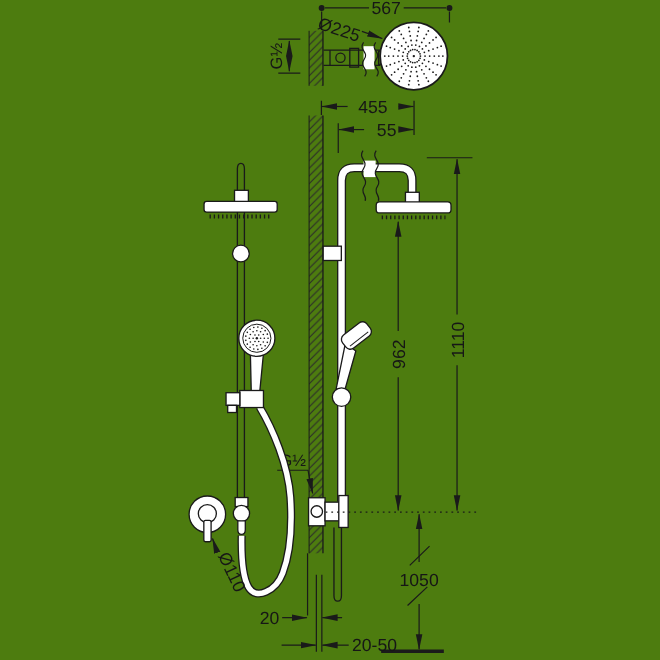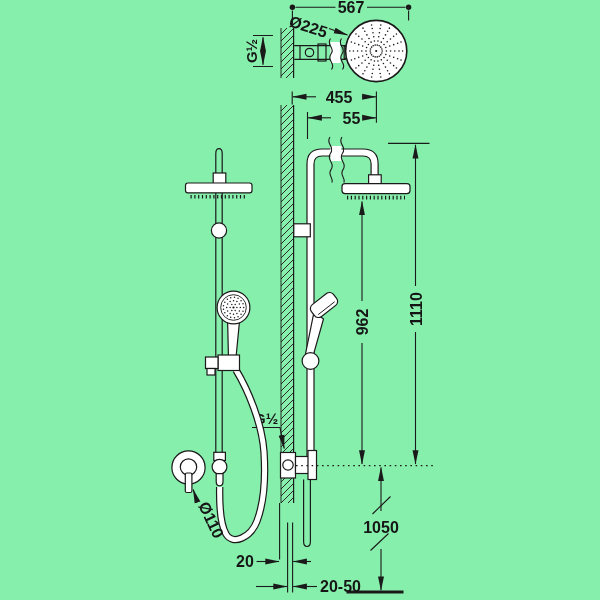--- a/index.html
+++ b/index.html
@@ -1,16 +1,16 @@
 <!DOCTYPE html>
 <html><head>
 <meta charset="utf-8">
 <style>
   html,body{margin:0;padding:0;background:#fff;}
-  .canvas{position:relative;width:600px;height:600px;background:#86efac;overflow:hidden;font-weight:bold;}
+  .canvas{position:relative;width:600px;height:600px;background:#4d7c0f;overflow:hidden;}
   svg{position:absolute;left:0;top:0;}
   svg .ln{stroke:#1a1a1a;stroke-width:1.2;fill:none;}
   svg .thin{stroke:#1a1a1a;stroke-width:0.9;fill:none;}
   svg .thick{stroke:#1a1a1a;stroke-width:3.2;fill:none;}
   svg .tube{stroke:#1a1a1a;fill:none;}
   svg .tubein{stroke:#ffffff;fill:none;}
   svg .w{fill:#ffffff;stroke:#1a1a1a;stroke-width:1.2;}
   svg .erase{fill:#ffffff;stroke:none;}
   svg .dim{stroke:#1a1a1a;stroke-width:1.1;fill:none;}
   svg .dot{fill:#1a1a1a;stroke:none;}

